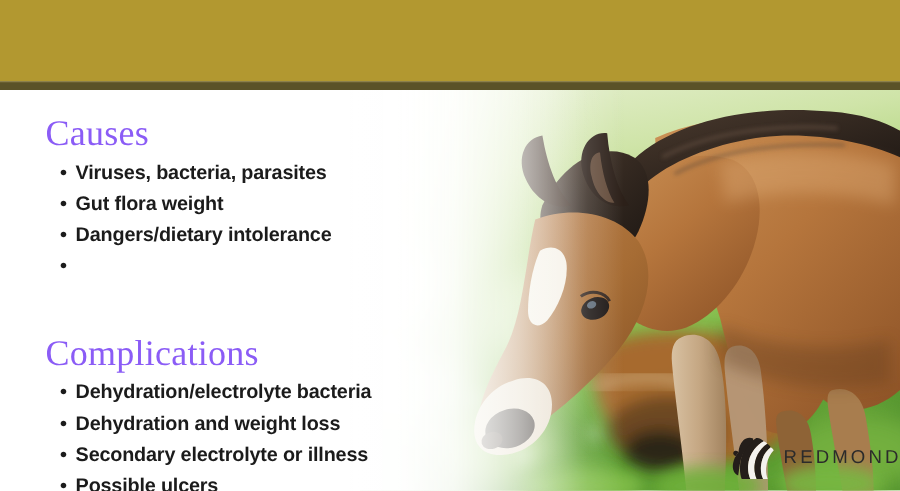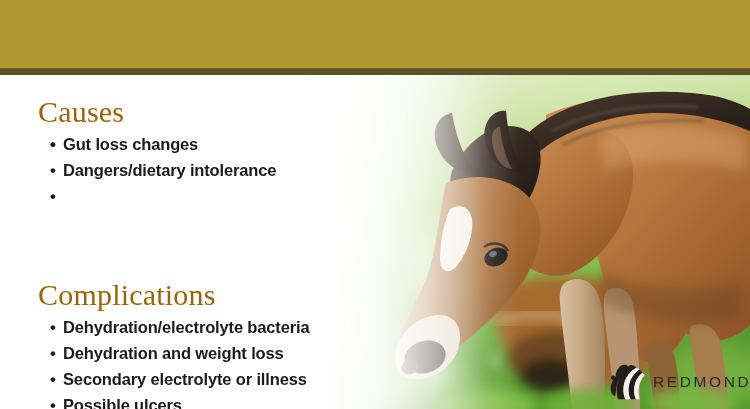--- a/index.html
+++ b/index.html
@@ -114,21 +114,21 @@
     left: 38px;
   }
   .section-causes { top: 20px; }
   .section-complications { top: 175px; margin-top: 28px; }
 
   .section-heading {
     font-family: "Liberation Serif", "DejaVu Serif", serif;
     font-weight: normal;
     font-size: 30px;
     line-height: 34px;
-    color: #a16207;
+    color: #8b5cf6;
     margin: 0 0 2px 0;
     letter-spacing: 0.2px;
     white-space: nowrap;
   }
 
   .bullet-list {
     list-style: none;
     margin: 0;
     padding: 0 0 0 25px;
   }
@@ -355,24 +355,25 @@
   <div class="header-underline"></div>
   <div class="header-underline-hi"></div>
 
   <div class="content">
 
     <div class="section section-causes">
       <div class="section-heading">Causes</div>
       <ul class="bullet-list">
         <li>
           <span class="dot">•</span>
-        </li>
-        <li>
-          <span class="dot">•</span>
-          <span>Gut loss changes</span>
+          <span>Viruses, bacteria, parasites</span>
+        </li>
+        <li>
+          <span class="dot">•</span>
+          <span>Gut flora weight</span>
         </li>
         <li>
           <span class="dot">•</span>
           <span>Dangers/dietary intolerance</span>
         </li>
         <li>
           <span class="dot">•</span>
         </li>
       </ul>
     </div>

